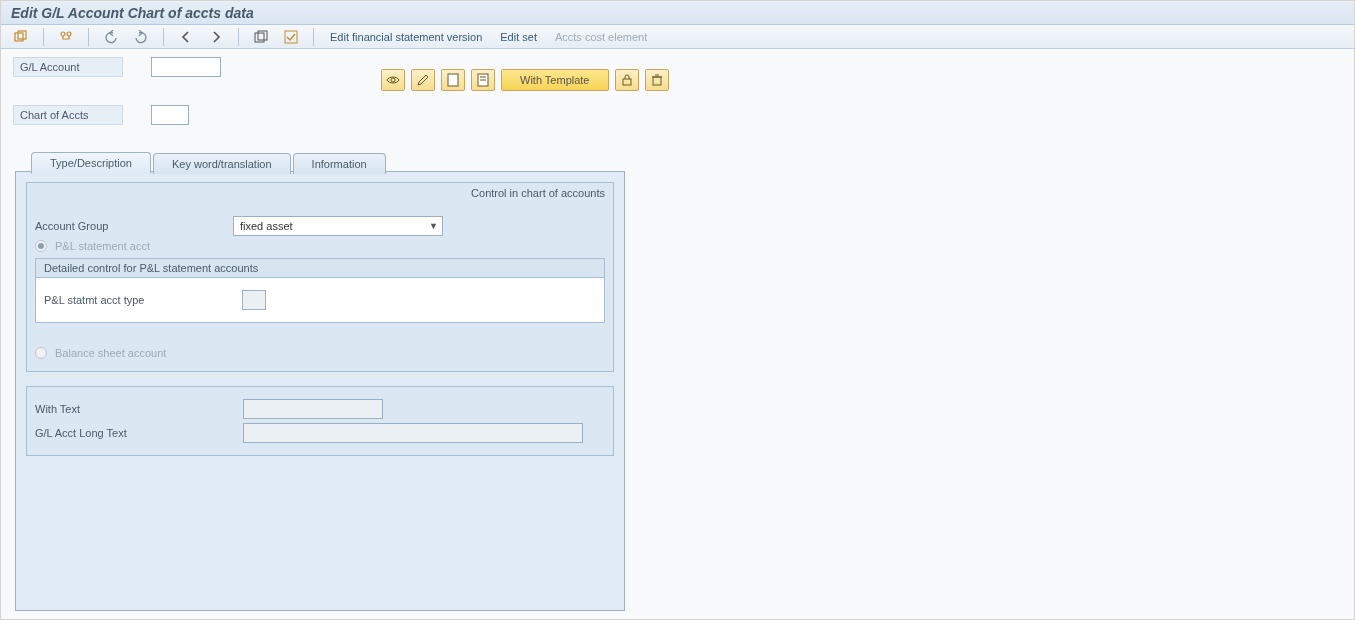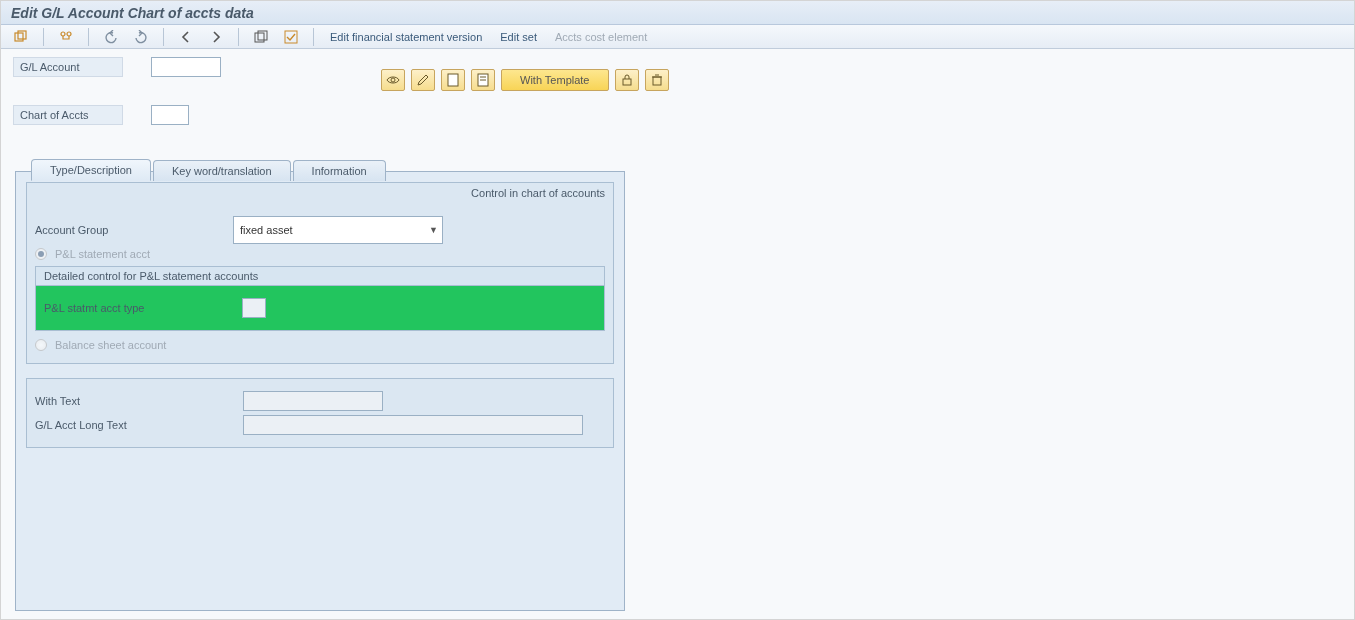--- a/index.html
+++ b/index.html
@@ -151,21 +151,21 @@
     .tab {
       padding: 4px 18px;
       margin-right: 2px;
       background: linear-gradient(to bottom, #eaf1f8, #d7e4f1);
       border: 1px solid #9fb3c8;
       border-bottom: none;
       border-radius: 4px 4px 0 0;
       cursor: pointer;
       color: #4a5a6a;
       position: relative;
-      top: 10px;
+      top: 3px;
     }
     .tab.active {
       background: linear-gradient(to bottom, #f0f6fc, #dfeaf5);
       border-bottom: 1px solid #dfeaf5;
       z-index: 3;
     }
     .tab-body {
       margin: 0 14px 14px 14px;
       border: 1px solid #9fb3c8;
       background: #e1ebf5;
@@ -211,35 +211,35 @@
       width: 6px;
       height: 6px;
       background: #6a809a;
       border-radius: 50%;
     }
     .radio.disabled { border-color: #bbb; opacity: .7; }
     .radio-label { color: #4a5a6a; }
     .radio-label.disabled { color: #a0aab5; }
     .subgroup {
       border: 1px solid #a9bed2;
-      margin: 6px 0 8px 0;
-      background: #22c55e;
+      margin: 6px 0 24px 0;
+      background: #ffffff;
     }
     .subgroup-title {
       padding: 3px 8px;
       border-bottom: 1px solid #a9bed2;
       color: #4a5a6a;
       background: #d7e5f1;
     }
     .subgroup-body {
       padding: 8px;
     }
     .dropdown {
       width: 210px;
-      height: 28px;
+      height: 20px;
       border: 1px solid #9ab0c4;
       background: #fff;
       display: flex;
       align-items: center;
       justify-content: space-between;
       padding: 0 4px 0 6px;
       cursor: pointer;
     }
     .dropdown .dd-arrow { font-size: 9px; color: #555; }
     .lbl {

